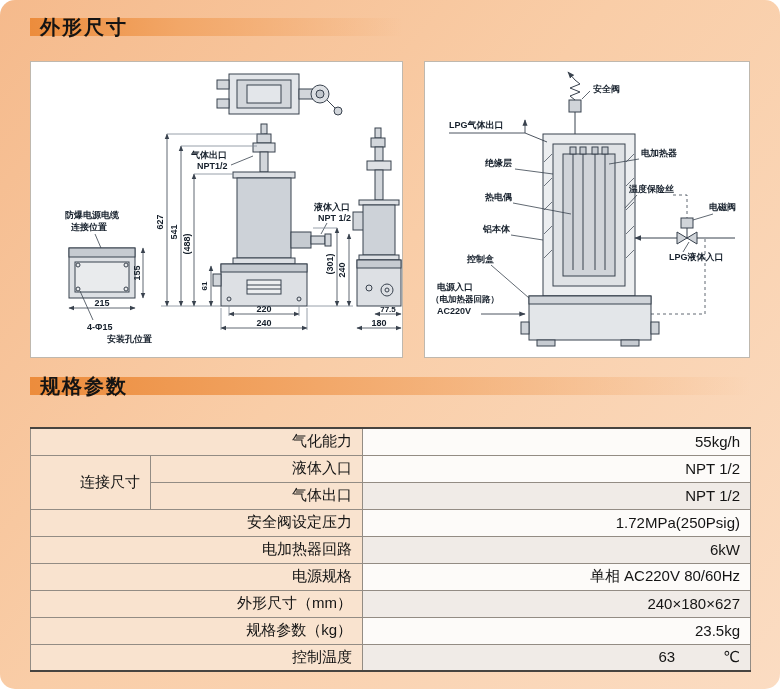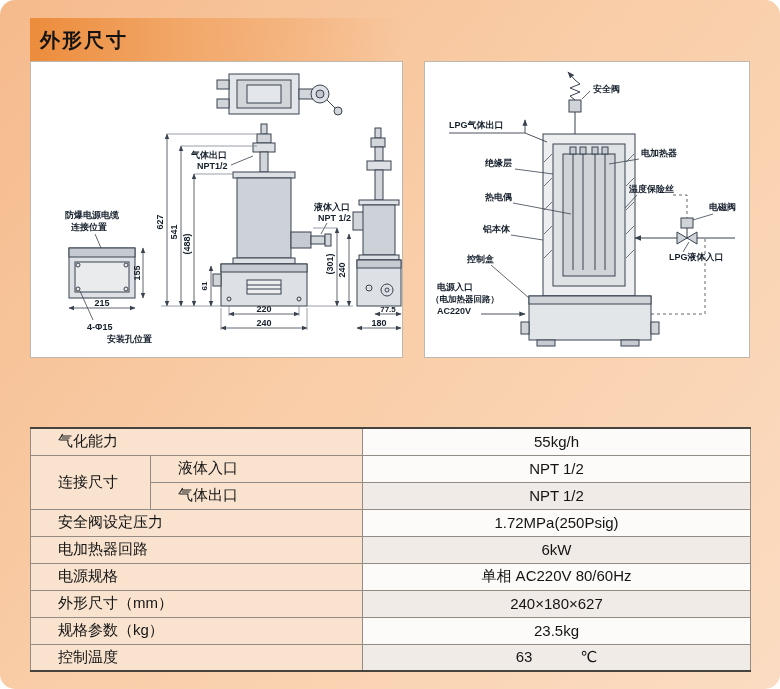--- a/index.html
+++ b/index.html
@@ -1,36 +1,36 @@
 <!DOCTYPE html>
 <html><head>
 <meta charset="utf-8">
 <style>
   * { margin:0; padding:0; box-sizing:border-box; }
   html,body { width:780px; height:689px; }
   body { font-family:"Liberation Sans","DejaVu Sans",sans-serif; background:#ffffff; }
   .card { position:relative; width:780px; height:689px; border-radius:15px;
           background:linear-gradient(130deg,#f5ba8c 0%,#f9cda7 45%,#fbdcc2 100%);
           overflow:hidden; }
-  .sec-h { position:absolute; height:44px; display:flex; align-items:center;
+  .sec-h { position:absolute; height:18px; display:flex; align-items:center;
            padding-left:10px; font-size:20px; font-weight:bold; color:#141414;
            letter-spacing:2px;
            background:linear-gradient(90deg,#ec8c3c 0%,#f2a768 40%,rgba(250,208,170,0) 100%); }
   .h-dim { left:30px; top:18px; width:373px; }
   .h-sys { left:424px; top:18px; width:326px; }
   .h-spec { left:30px; top:377px; width:720px; }
   .panel { position:absolute; top:61px; height:297px; background:#ffffff;
            border:1px solid #bfb8ae;font-weight:bold; }
   .p-dim { left:30px; width:373px; }
   .p-sys { left:424px; width:326px; }
   svg.draw { display:block; }
   svg text { font-family:"Liberation Sans","DejaVu Sans",sans-serif; }
   table.spec { position:absolute; left:30px; top:427px; width:720px;
                border-collapse:collapse; table-layout:fixed; font-size:15px; color:#141414; }
-  table.spec td { border:1px solid #938c84; height:27px; padding:0 27px; }
+  table.spec td { border:1px solid #938c84; height:27px; padding:0 10px;text-align:right; }
   table.spec tr:first-child td { border-top:2px solid #474440; }
   table.spec tr:last-child td { border-bottom:2px solid #474440;margin-top:12px; }
   td.lbl { background:#f9e3cf; text-align:left; }
   td.val { background:#fdfbf9; text-align:center; }
   td.val.g { background:#f0ebe7; }
   .unit { margin-left:48px; }
 </style>
 </head>
 <body>
 
@@ -269,20 +269,23 @@
         <text x="58" y="170">铝本体</text>
         <text x="244" y="198">LPG液体入口</text>
         <text x="42" y="200">控制盒</text>
         <text x="12" y="228">电源入口</text>
         <text x="6" y="240" font-size="8.5">（电加热器回路）</text>
         <text x="12" y="252">AC220V</text>
       </g>
     </svg>
   </div>
 
+  <div class="sec-h h-spec">
+    <span>规格参数</span>
+  </div>
 
   <table class="spec">
     <colgroup>
         <col style="width:120px">
         <col style="width:212px">
         <col style="width:388px">
       </colgroup>
     <tbody>
       <tr>
         <td class="lbl" colspan="2">气化能力</td>

